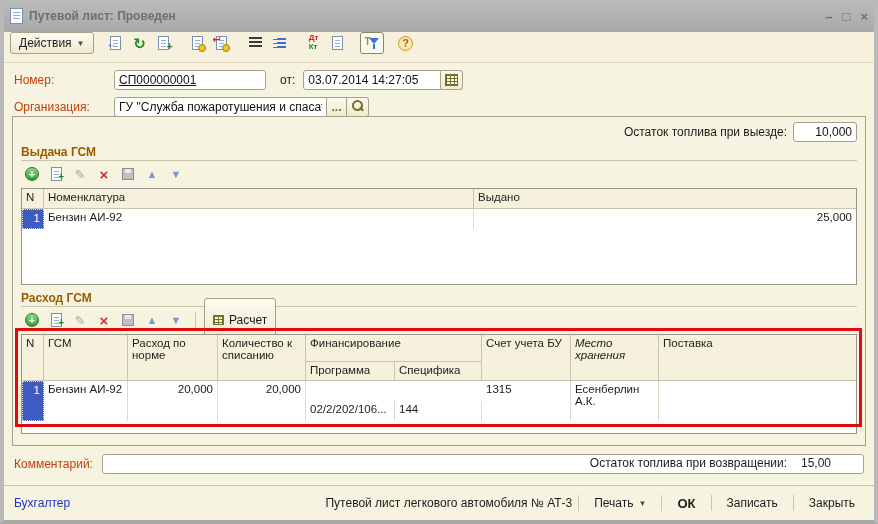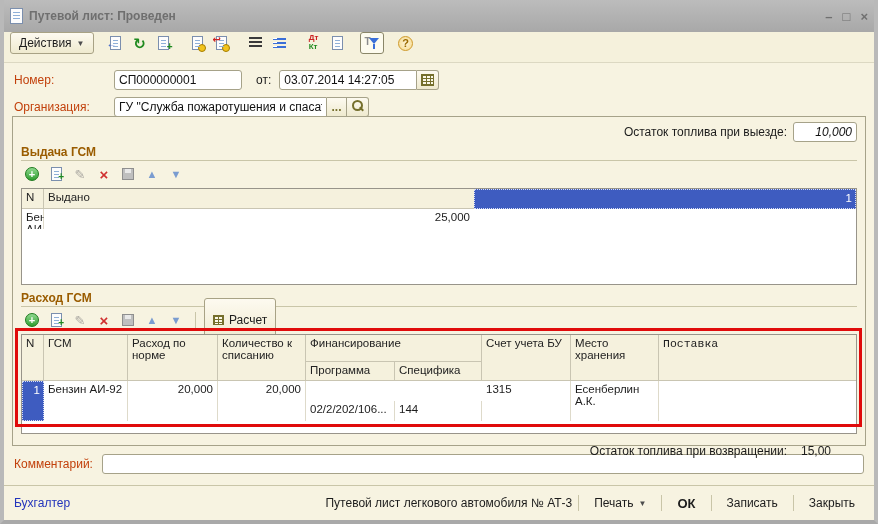--- a/index.html
+++ b/index.html
@@ -71,21 +71,21 @@
   .sq-btn { height:20px; border:1px solid #a6a289; border-radius:3px; background:linear-gradient(#fdfaf0,#efeacf);
             display:inline-flex; align-items:center; justify-content:center; cursor:pointer; }
   
   .tabs { display:flex; margin:8px 8px 0 8px; position:relative; z-index:2; }
   .tab { padding:3px 14px 4px; border:1px solid #a6a289; border-bottom:none; border-radius:5px 5px 0 0;
          background:linear-gradient(#faf6e4,#efeacf); margin-right:4px; cursor:pointer; color:#2a2a2a; }
   .tab.active { background:#f7f3e1; padding-top:4px; margin-top:-1px; }
   .tabpanel { position:relative; margin:0 8px; border:1px solid #a6a289; background:#f7f3e1; height:330px;
               padding:4px 8px 0 8px; z-index:1; margin-top:-1px; }
   .right-field { display:flex; align-items:center; justify-content:flex-end; gap:6px; height:22px; }
-  .num-box { width:64px; text-align:right;font-style:italic; }
+  .num-box { width:64px; text-align:right; }
   
   .sec-head { border-bottom:1px solid #c9c5a8; color:#9a5c00; font-weight:bold; padding-bottom:1px; margin-top:2px; }
   .sec-tools { display:flex; align-items:center; height:24px; margin-top:1px; gap:2px; }
   .st-btn { width:22px; height:20px; display:flex; align-items:center; justify-content:center; cursor:pointer;
             border:1px solid transparent; border-radius:3px; position:relative; }
   .vsep { width:1px; height:16px; background:#c9c5a8; margin:0 6px; }
   .btn-calc { display:flex; align-items:center; gap:5px; border:1px solid #a8a285; border-radius:3px;
               background:linear-gradient(#fdfaf0,#efeacf); padding:14px 8px; cursor:pointer; }
   
   .grid { border:1px solid #98948a; background:#fff; font-size:11.5px; }
@@ -95,21 +95,21 @@
   .rowno { background:#3e5cc0; border:1px dotted #d7def5; color:#fff; text-align:right; padding:2px 3px; }
   .t1 { display:grid; grid-template-columns:22px 430px 1fr; grid-template-rows:20px 20px 1fr; height:97px; margin-top:2px; }
   .t1 .filler { grid-column:1/4; background:#fff; }
   .exp-wrap { position:relative; margin-top:2px; }
   .redbox { position:absolute; left:-6px; right:-5px; top:-6px; bottom:7px; border:3px solid #e00b0b;
             pointer-events:none; z-index:6; }
   .t2 { display:grid; grid-template-columns:22px 84px 90px 88px 89px 87px 89px 88px 1fr;
         grid-template-rows:27px 19px 20px 20px 1fr; height:100px; }
   .t2 .top { align-items:flex-start; }
   .t2 .filler { grid-column:1/10; background:#fff; }
-  .summary { display:flex; justify-content:flex-end; align-items:center; gap:14px; margin-top:10px; font-size:12px; }
+  .summary { display:flex; justify-content:flex-end; align-items:center; gap:14px; margin-top:22px; font-size:12px; }
   .summary .val { width:56px; text-align:left; }
   
   .comment-row { display:flex; align-items:center; margin:8px 10px 0 10px; }
   .comment-row .lbl { width:88px; }
   .comment-row input { flex:1; }
   .footer { position:absolute; left:0; right:0; bottom:0; height:29px; border-top:1px solid #c9c5a8;
             display:flex; align-items:center; padding:17px 10px; background:#f7f3e1; }
   .link { color:#2233bb; cursor:pointer; }
   .footer .spacer { flex:1; }
   .f-item { display:flex; align-items:center; gap:5px; padding:0 9px; cursor:pointer; white-space:nowrap; }
@@ -186,21 +186,21 @@
       </span>
     </div>
     <span class="tb-gap"></span>
     <div class="tb-btn">
       <span class="i-help">?</span>
     </div>
   </div>
 
   <div class="formrow">
     <span class="lbl">Номер:</span>
-    <input class="inp" style="width: 128px;" value="СП000000001">
+    <input class="inp" style="width: 152px; text-decoration: underline;" value="СП000000001">
     <span style="margin:0 8px 0 14px;">от:</span>
     <input class="inp" style="width: 138px; border-radius: 3px 0px 0px 3px;" value="03.07.2014 14:27:05">
     <span class="sq-btn" style="width:22px;border-left:none;border-radius:0 3px 3px 0;">
       <span class="i-cal"></span>
     </span>
   </div>
 
   <div class="formrow">
     <span class="lbl">Организация:</span>
     <input class="inp" style="width: 213px; border-radius: 3px 0px 0px 3px;" value="ГУ &quot;Служба пожаротушения и спасательн">
@@ -240,20 +240,21 @@
         </span>
       <span class="st-btn">
           <span class="i-arrup">▲</span>
         </span>
       <span class="st-btn">
           <span class="i-arrup">▼</span>
         </span>
     </div>
     <div class="grid t1">
       <div class="g-h">N</div>
+      <div class="g-h">Номенклатура</div>
       <div class="g-h" style="border-right:none;">Выдано</div>
       <div class="rowno">1</div>
       <div class="g-c">Бензин АИ-92</div>
       <div class="g-c num" style="border-right:none;">25,000</div>
       <div class="filler"></div>
     </div>
 
     <div class="sec-head" style="margin-top:6px;">Расход ГСМ</div>
     <div class="sec-tools">
       <span class="st-btn">
@@ -287,22 +288,22 @@
 
     <div class="exp-wrap">
       <div class="redbox"></div>
       <div class="grid t2">
         <div class="g-h" style="grid-row:1/3;">N</div>
         <div class="g-h" style="grid-row:1/3;">ГСМ</div>
         <div class="g-h" style="grid-row:1/3;">Расход по норме</div>
         <div class="g-h" style="grid-row:1/3;">Количество к списанию</div>
         <div class="g-h" style="grid-column:5/7;">Финансирование</div>
         <div class="g-h" style="grid-row:1/3;">Счет учета БУ</div>
-        <div class="g-h" style="grid-row:1/3;">Место хранения</div>
-        <div class="g-h" style="grid-row:1/3;border-right:none;font-family:Liberation Mono, monospace;">Поставка</div>
+        <div class="g-h" style="grid-row:1/3;font-style:italic;">Место хранения</div>
+        <div class="g-h" style="grid-row:1/3;border-right:none;">Поставка</div>
         <div class="g-h" style="grid-column:5;grid-row:2;">Программа</div>
         <div class="g-h" style="grid-column:6;grid-row:2;">Специфика</div>
 
         <div class="rowno" style="grid-row:3/5;">1</div>
         <div class="g-c top" style="grid-row:3/5;">Бензин АИ-92</div>
         <div class="g-c num top" style="grid-row:3/5;">20,000</div>
         <div class="g-c num top" style="grid-row:3/5;">20,000</div>
         <div class="g-c" style="grid-column:5;grid-row:4;">02/2/202/106...</div>
         <div class="g-c" style="grid-column:6;grid-row:4;">144</div>
         <div class="g-c top" style="grid-row:3/5;">1315</div>

